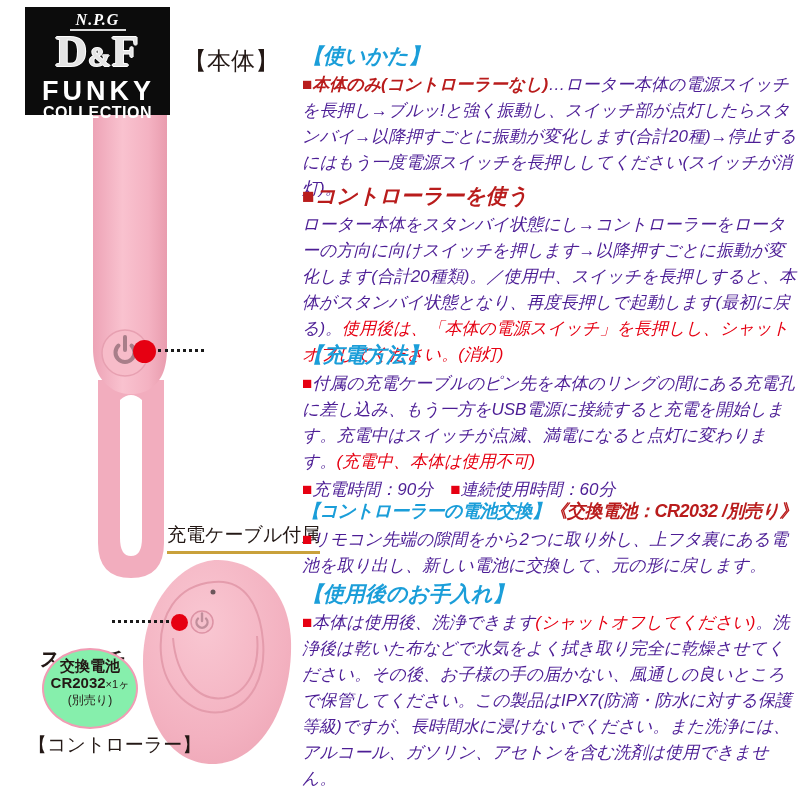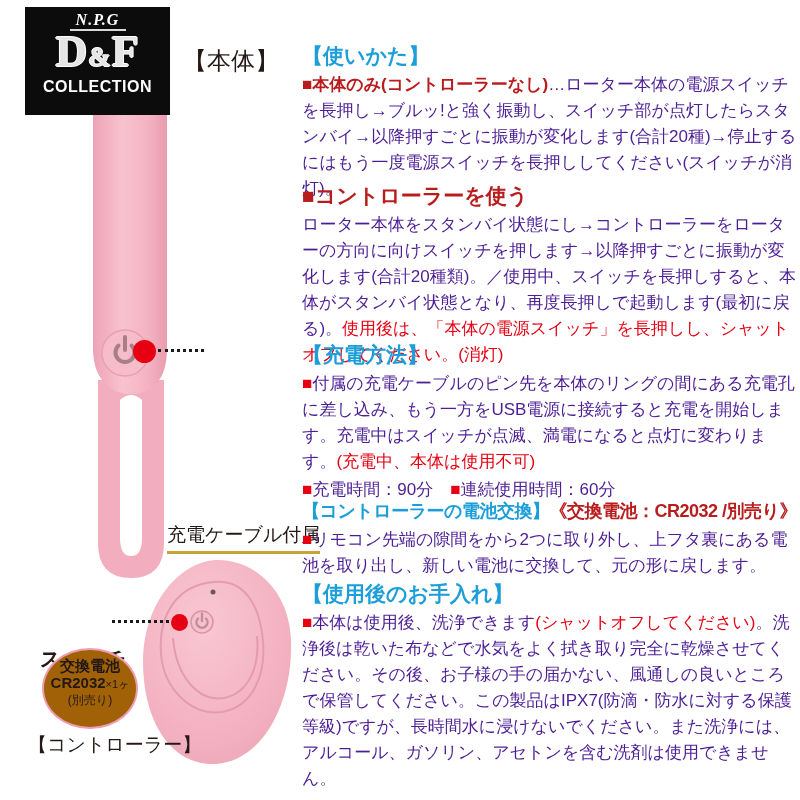--- a/index.html
+++ b/index.html
@@ -19,38 +19,38 @@
   .logo .collection{color:#fff;font-weight:700;font-size:16px;line-height:18px;letter-spacing:.5px;}
 
   
   .lbl{position:absolute;color:#231815;white-space:nowrap;}
   .lbl-body{left:183px;top:45px;font-size:24px;}
   .lbl-power{left:206px;top:338px;font-size:22px;font-weight:700;}
   .lbl-cable{left:167px;top:522px;font-size:19px;border-bottom:3px solid #c9a13b;padding-bottom:3px;}
   .lbl-switch{left:40px;top:645px;font-size:21px;font-weight:700;}
   .lbl-controller{left:28px;top:732px;font-size:19px;}
 
-  .bubble{position:absolute;left:42px;top:648px;width:92px;height:70px;background:#a16207;
+  .bubble{position:absolute;left:42px;top:648px;width:92px;height:70px;background:#86efac;
           border:2px solid #f19cb4;border-radius:50%;text-align:center;padding-top:7px;box-sizing:content-box;}
   .bubble .b1{font-size:15px;font-weight:700;line-height:17px;}
   .bubble .b2{font-size:15px;font-weight:700;line-height:18px;}
   .bubble .b2 .sub{font-size:11px;font-weight:400;}
   .bubble .b3{font-size:12px;line-height:15px;}
 
   .dotline{position:absolute;height:0;border-top:3px dotted #1a1a1a;}
   .dot1{left:158px;top:349px;width:46px;}
   .dot2{left:112px;top:620px;width:57px;}
   .reddot{position:absolute;background:#e60012;border-radius:50%;}
   .reddot1{left:133px;top:340px;width:23px;height:23px;}
   .reddot2{left:171px;top:614px;width:17px;height:17px;}
 
   .illu{position:absolute;left:0;top:0;}
 
   
-  .col{position:absolute;left:302px;top:0;width:498px;height:599px;}
+  .col{position:absolute;left:302px;top:0;width:498px;height:599px;font-style:italic;}
   .section{position:absolute;left:0;right:0;}
   .section .heading{font-size:21px;font-weight:700;line-height:28px;white-space:nowrap;}
   .sec-usage{top:42px;}
   .sec-controller{top:182px;}
   .sec-charge{top:341px;}
   .sec-battery{top:497px;}
   .sec-battery .heading{font-size:18px;letter-spacing:-0.5px;}
   .sec-care{top:580px;}
   .section p{margin:2px 0 0;font-size:17px;line-height:26px;}
   .seg-blue{color:#1b9ed9;font-weight:700;}
@@ -108,20 +108,21 @@
         <path d="M198,618.5 A5.5,5.5 0 1 0 206,618.5"></path>
         <line x1="202" y1="613.5" x2="202" y2="621"></line>
       </g>
     </g>
   </svg>
 
   <div class="logo">
     <div class="npg">N.P.G</div>
     <div class="npg-sub"></div>
     <div class="df"><span>D</span><span class="amp">&amp;</span><span>F</span></div>
+    <div class="funky">FUNKY</div>
     <div class="collection">COLLECTION</div>
   </div>
 
   <div class="reddot reddot1"></div>
   <div class="dotline dot1"></div>
   <div class="reddot reddot2"></div>
   <div class="dotline dot2"></div>
 
   <div class="lbl lbl-body">【本体】</div>
   <div class="lbl lbl-cable">充電ケーブル付属</div>

